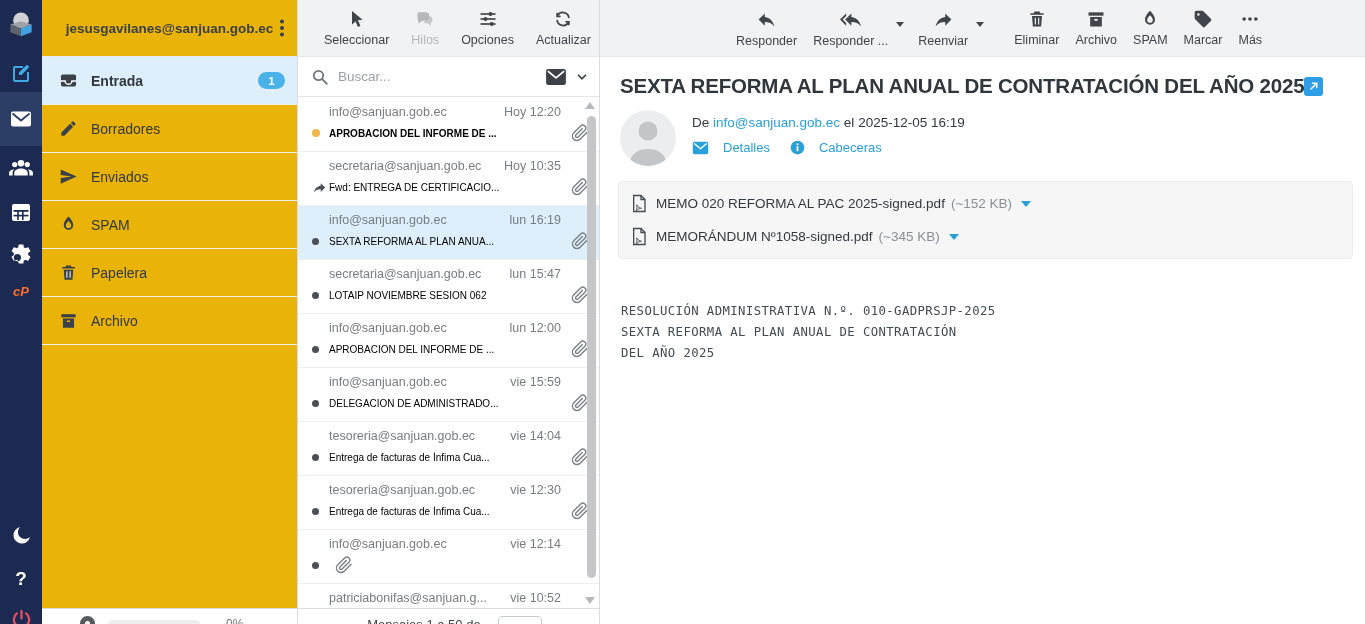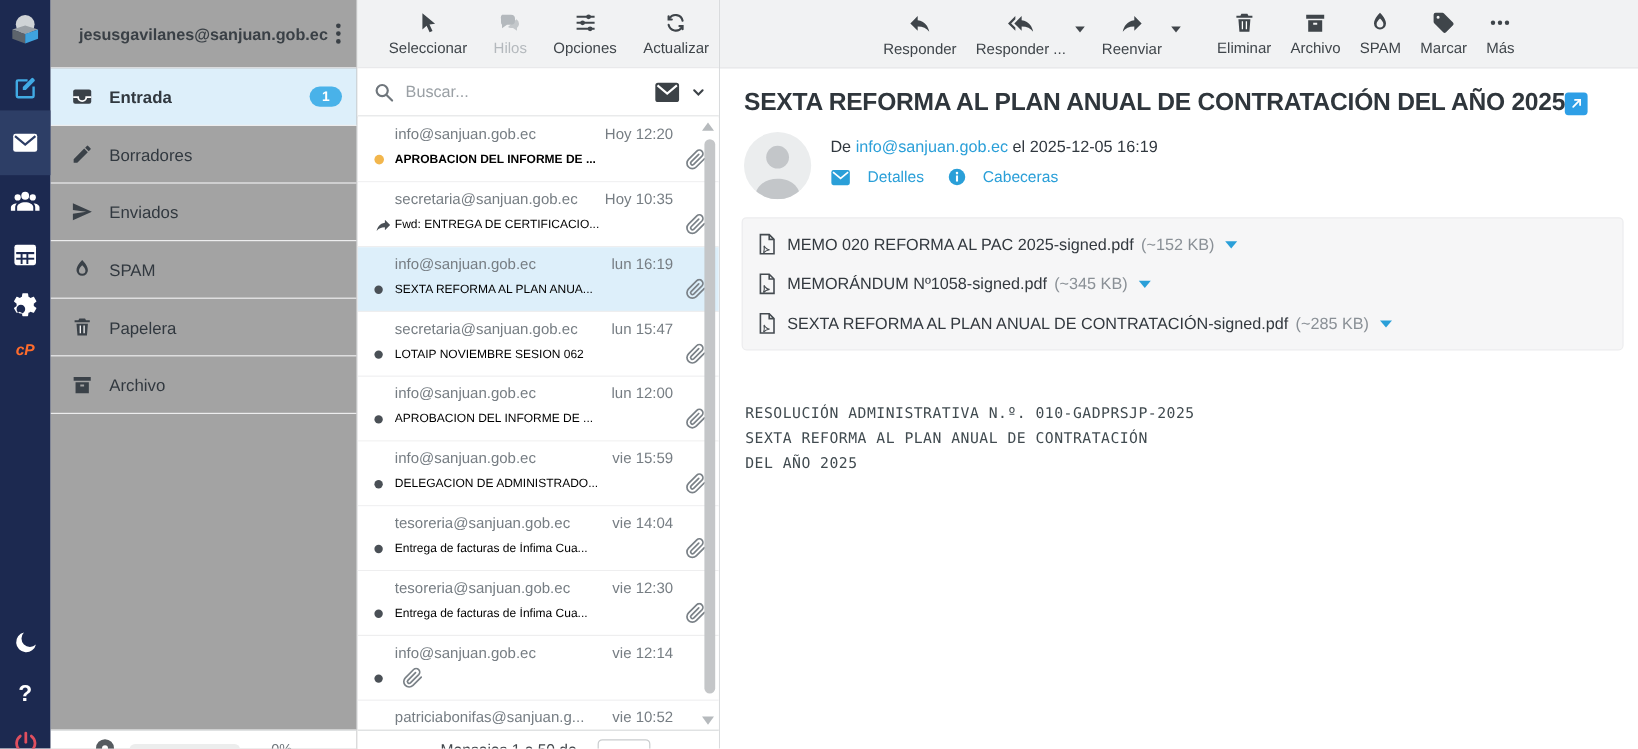--- a/index.html
+++ b/index.html
@@ -9,21 +9,21 @@
 
   
   .taskbar { position:absolute; left:0; top:0; width:42px; height:624px; background:#1c2950; z-index:5; }
   .tb-item { position:absolute; left:0; width:42px; display:flex; justify-content:center; align-items:center; cursor:pointer; }
   .tb-item svg { display:block; }
   .tb-active { background:#2d3e66; }
   .cp-label { color:#ff6c2c; font-weight:bold; font-size:13px; font-style:italic; }
   .q-label { color:#fff; font-weight:bold; font-size:19px; }
 
   
-  .folders { position:absolute; left:42px; top:0; width:256px; height:624px; background:#a3a3a3; border-right:1px solid #d9dbdd;text-align:right; }
+  .folders { position:absolute; left:42px; top:0; width:256px; height:624px; background:#eab308; border-right:1px solid #d9dbdd;text-align:right; }
   .acct-header { position:relative; height:57px; border-bottom:1px solid #e8e9eb; display:flex; align-items:center; justify-content:center; }
   .acct-mail { font-size:13.5px; font-weight:600; color:#3a4046; }
   .kebab { position:absolute; right:6px; top:17px; width:18px; height:22px; display:flex; align-items:center; justify-content:center; cursor:pointer; }
   .folder-row { position:relative; height:48px; display:flex; align-items:center; padding-left:17px; border-bottom:1px solid #ededee; cursor:pointer; }
   .folder-row .f-icon { width:19px; height:19px; margin-right:13px; flex:none; }
   .folder-row .f-label { font-size:14px; color:#31383f; }
   .folder-row.active { background:#ddeffa; }
   .folder-row.active .f-label { font-weight:700; }
   .badge { margin-left:auto; margin-right:12px; background:#49b2e9; color:#fff; font-size:11.5px; font-weight:700;
     border-radius:9px; min-width:27px; height:17px; display:flex; align-items:center; justify-content:center; }
@@ -576,30 +576,20 @@
       <div class="attach-row">
         <svg width="16" height="19" viewBox="0 0 24 28" fill="none" stroke="#454b51" stroke-width="2">
           <path d="M4 2h11l6 6v18H4z"></path>
             <path d="M15 2v6h6"></path>
             <path d="M8.5 16c2.5 4 5 5 7 5-3 .5-6 2-7.5 4 1-3 1.2-6 .5-9z" stroke-width="1.4"></path>
         </svg>
         <span class="attach-name">MEMORÁNDUM Nº1058-signed.pdf</span>
         <span class="attach-size">(~345 KB)</span>
         <span class="attach-caret"></span>
       </div>
-      <div class="attach-row">
-        <svg width="16" height="19" viewBox="0 0 24 28" fill="none" stroke="#454b51" stroke-width="2">
-          <path d="M4 2h11l6 6v18H4z"></path>
-            <path d="M15 2v6h6"></path>
-            <path d="M8.5 16c2.5 4 5 5 7 5-3 .5-6 2-7.5 4 1-3 1.2-6 .5-9z" stroke-width="1.4"></path>
-        </svg>
-        <span class="attach-name">SEXTA REFORMA AL PLAN ANUAL DE CONTRATACIÓN-signed.pdf</span>
-        <span class="attach-size">(~285 KB)</span>
-        <span class="attach-caret"></span>
-      </div>
     </div>
 
     <div class="mail-body">
       <div>RESOLUCIÓN ADMINISTRATIVA N.º. 010-GADPRSJP-2025</div>
       <div>SEXTA REFORMA AL PLAN ANUAL DE CONTRATACIÓN</div>
       <div>DEL AÑO 2025</div>
     </div>
   </div>
 
 </div>

